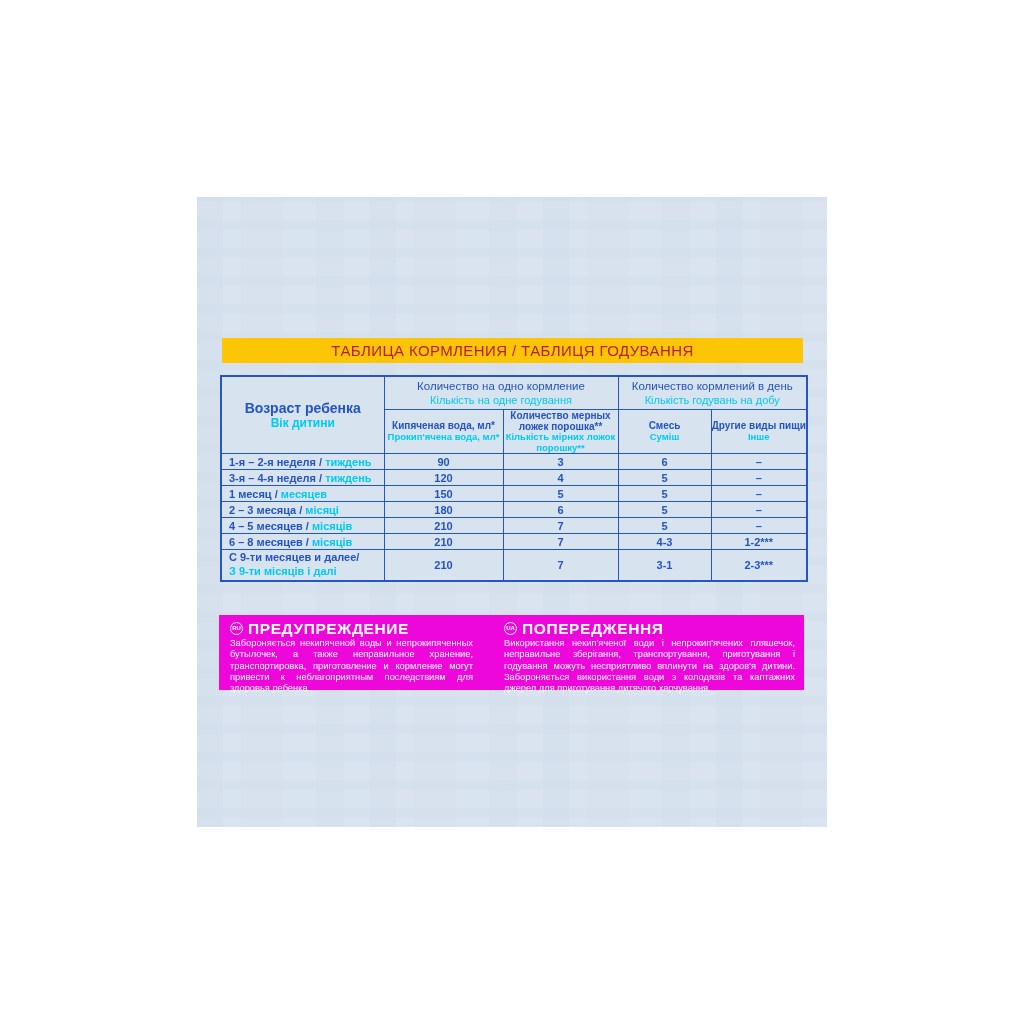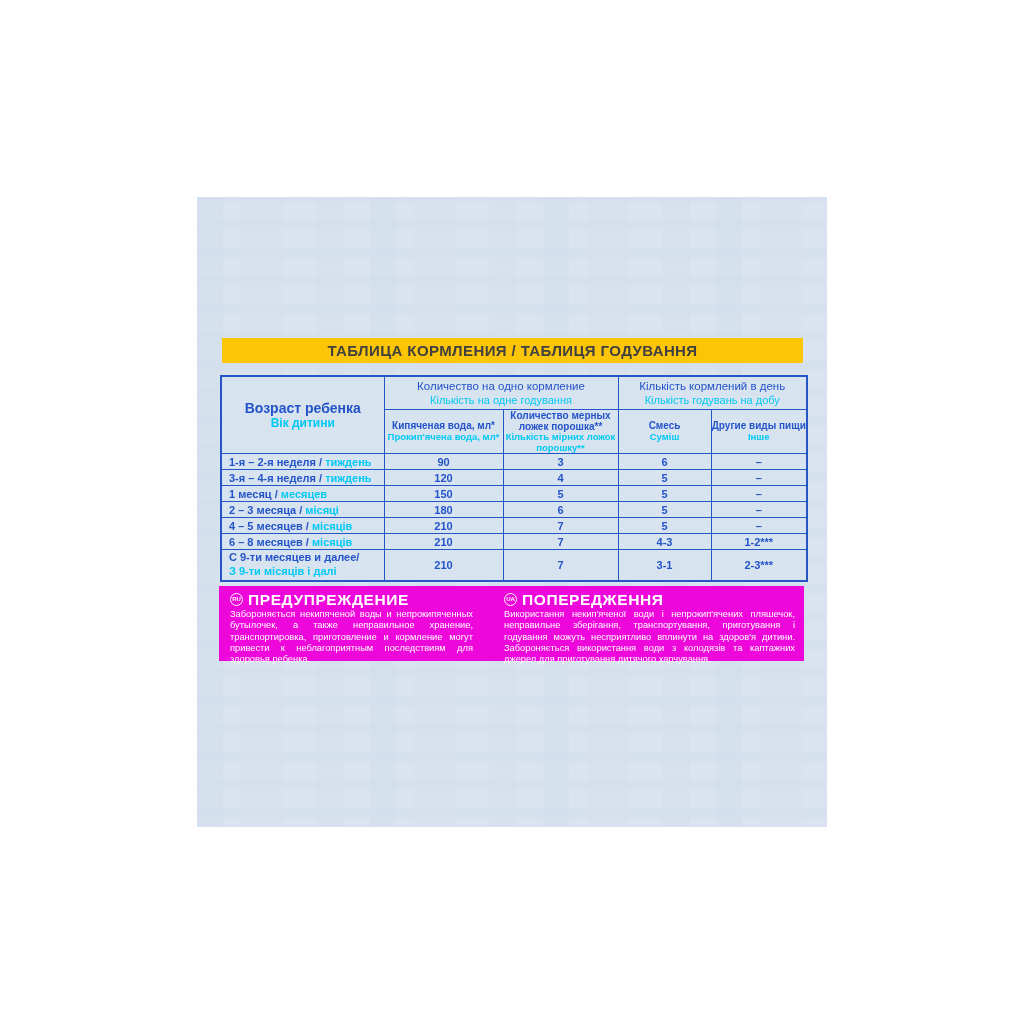--- a/index.html
+++ b/index.html
@@ -12,21 +12,21 @@
   .panel::before { 
     content:""; position:absolute; inset:0; opacity:.55;
     background:
       repeating-linear-gradient(90deg, rgba(199,211,228,.35) 0 26px, rgba(0,0,0,0) 26px 44px,
         rgba(203,215,231,.3) 44px 86px, rgba(0,0,0,0) 86px 119px, rgba(201,213,229,.3) 119px 147px, rgba(0,0,0,0) 147px 173px),
       repeating-linear-gradient(0deg, rgba(0,0,0,0) 0 9px, rgba(202,214,230,.4) 9px 19px, rgba(0,0,0,0) 19px 28px);
   }
 
   
   .banner { position:absolute; left:25px; top:141px; width:581px; height:25px;
-    background:#fcc505; color:#404040; font-weight:bold; font-size:15px; line-height:25px;
+    background:#fcc505; color:#b91c1c; font-weight:normal; font-size:15px; line-height:25px;
     text-align:center; letter-spacing:.4px; }
 
   
   table.ftable { position:absolute; left:23px; top:178px; width:586px;
     border-collapse:collapse; table-layout:fixed; background:#d8e3f0;
     border:2.5px solid #2456c6; color:#2353c9; }
   .ftable th, .ftable td { border:1.5px solid #2456c6; padding:0; }
   .ru { color:#2353c9; }
   .ua { color:#00c9f2; }
   .age-th { vertical-align:middle; text-align:center; }
@@ -39,21 +39,21 @@
   .sub-th .ru { font-size:10px;  line-height:1.12; }
   .sub-th .ua { font-size:9.5px; line-height:1.12; }
   .ftable td { height:16px; text-align:center; vertical-align:middle;
     font-weight:bold; font-size:11px;margin-left:27px; }
   .ftable td.age { text-align:left; padding-left:7px; white-space:nowrap; }
   .ftable tr.tall td { height:31px; }
   .ftable tr.tall td.age { white-space:normal; line-height:1.25; }
   .ftable tr.tall td.age .ua { display:block; }
 
   
-  .warnband { position:absolute; left:22px; top:389px; width:585px; height:75px;
+  .warnband { position:absolute; left:22px; top:418px; width:585px; height:75px;
     background:#ee07da; color:#ffffff; display:flex; gap:15px;
     padding:5px 9px 5px 11px; }
   .warncol-ru { width:243px; flex:none; }
   .warncol-ua { flex:1;margin-left:16px; }
   .warn-head { display:flex; align-items:center; gap:5px; height:17px; margin-bottom:1px; }
   .badge { flex:none; width:13px; height:13px; border:1.4px solid #ffffff; border-radius:50%;
     font-size:6px; font-weight:bold; line-height:10.5px; text-align:center; }
   .warn-title { font-size:15.5px; font-weight:bold; letter-spacing:.6px; white-space:nowrap; }
   .warn-body { font-size:9.3px; line-height:1.22; text-align:justify; }
 </style>
@@ -79,21 +79,21 @@
         <tr>
           <th class="age-th" rowspan="2">
             <div class="ru">Возраст ребенка</div>
             <div class="ua">Вік дитини</div>
           </th>
           <th class="group-th" colspan="2">
             <div class="ru">Количество на одно кормление</div>
             <div class="ua">Кількість на одне годування</div>
           </th>
           <th class="group-th" colspan="2">
-            <div class="ru">Кількість кормлений в день</div>
+            <div class="ru">Количество кормлений в день</div>
             <div class="ua">Кількість годувань на добу</div>
           </th>
         </tr>
         <tr>
           <th class="sub-th">
             <div class="ru">Кипяченая вода, мл*</div>
             <div class="ua">Прокип'ячена вода, мл*</div>
           </th>
           <th class="sub-th">
             <div class="ru">Количество мерных ложек порошка**</div>

